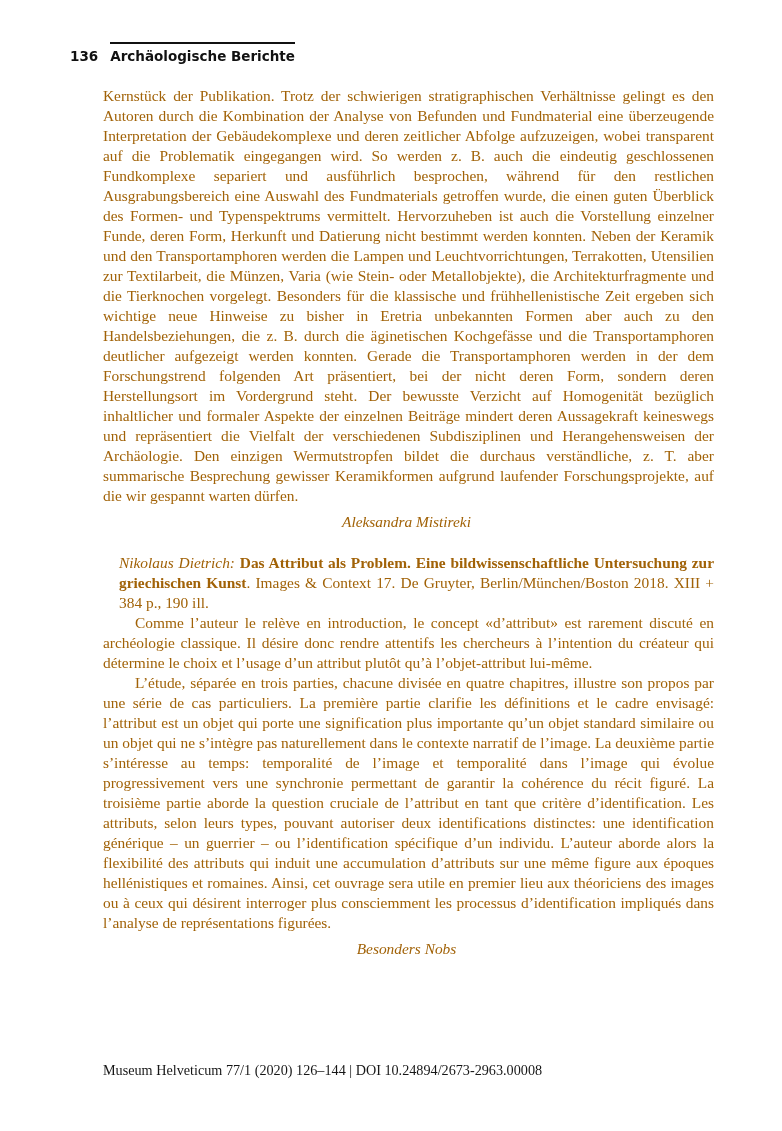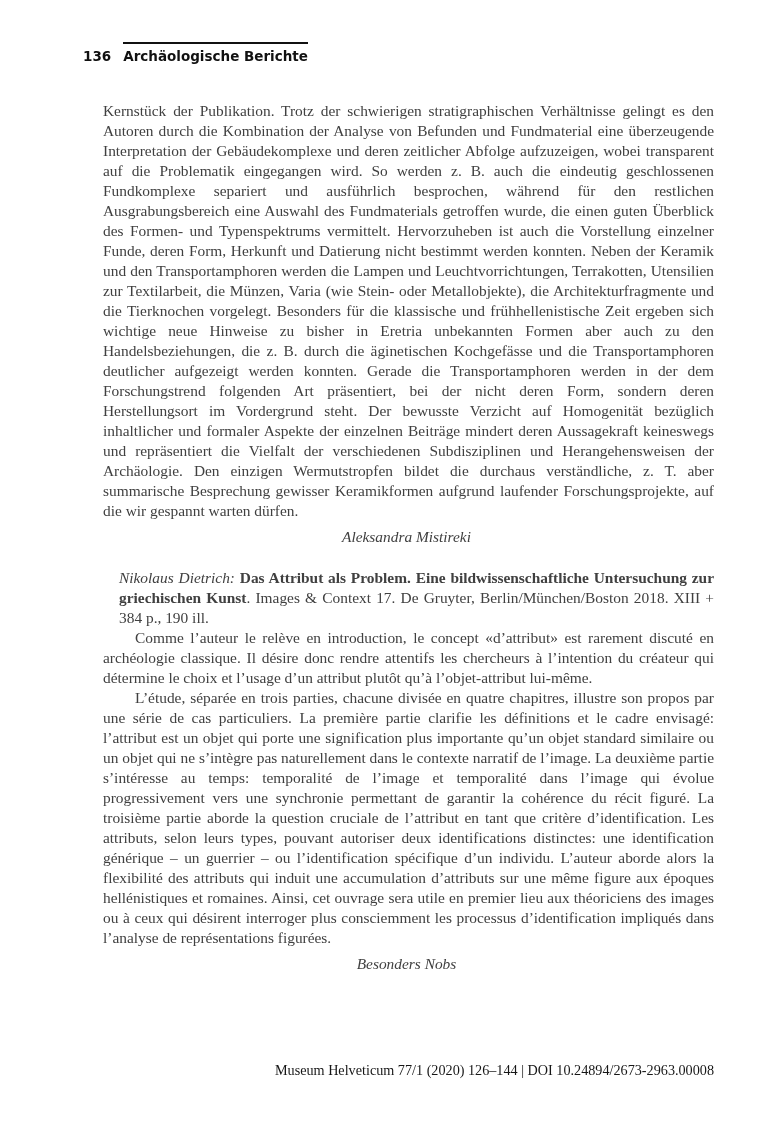--- a/index.html
+++ b/index.html
@@ -8,49 +8,49 @@
     background:#ffffff;
     position:relative;
     font-family:"Liberation Serif","DejaVu Serif",serif;
     color:#151515;
     -webkit-font-smoothing:antialiased;
   }
   .page{position:absolute;inset:0;background:#fff;overflow:hidden;}
 
   
   .runhead{
-    position:absolute;left:83px;top:42px;
+    position:absolute;left:70px;top:42px;
     display:flex;align-items:flex-start;
     font-family:"DejaVu Sans","Liberation Sans",sans-serif;
     font-weight:bold;font-size:13.5px;line-height:16px;color:#111;
   }
   .runhead .pagenum{margin-right:12px;padding-top:6px;}
   .runhead .sectitle{border-top:2.5px solid #111;padding-top:4px;text-align:right;}
 
   
   .column{
-    position:absolute;left:103px;top:101px;width:611px;
-    font-size:15.4px;line-height:20px;color:#404040;
+    position:absolute;left:103px;top:86px;width:611px;
+    font-size:15.4px;line-height:20px;color:#a16207;
     text-align:justify;
   }
   .para{margin:0;}
   .para.indent{text-indent:32px;font-family:Liberation Serif, serif;}
   .signature{
     margin:6px 4px 0 0;
     text-align:center;font-style:italic;
   }
   .refblock{margin:21px 0 0 16px;}
   .ref-author{font-style:italic;}
   .ref-title{font-weight:bold;}
 
   
   .footer{
     position:absolute;left:103px;top:1061px;width:611px;
     font-size:14.2px;line-height:18px;color:#161616;
-    text-align:right;
+    text-align:left;
   }
 </style>
 </head>
 <body>
 
 <div class="page">
 
   <div class="runhead">
     <span class="pagenum">136</span>
     <span class="sectitle">Archäologische Berichte</span>

